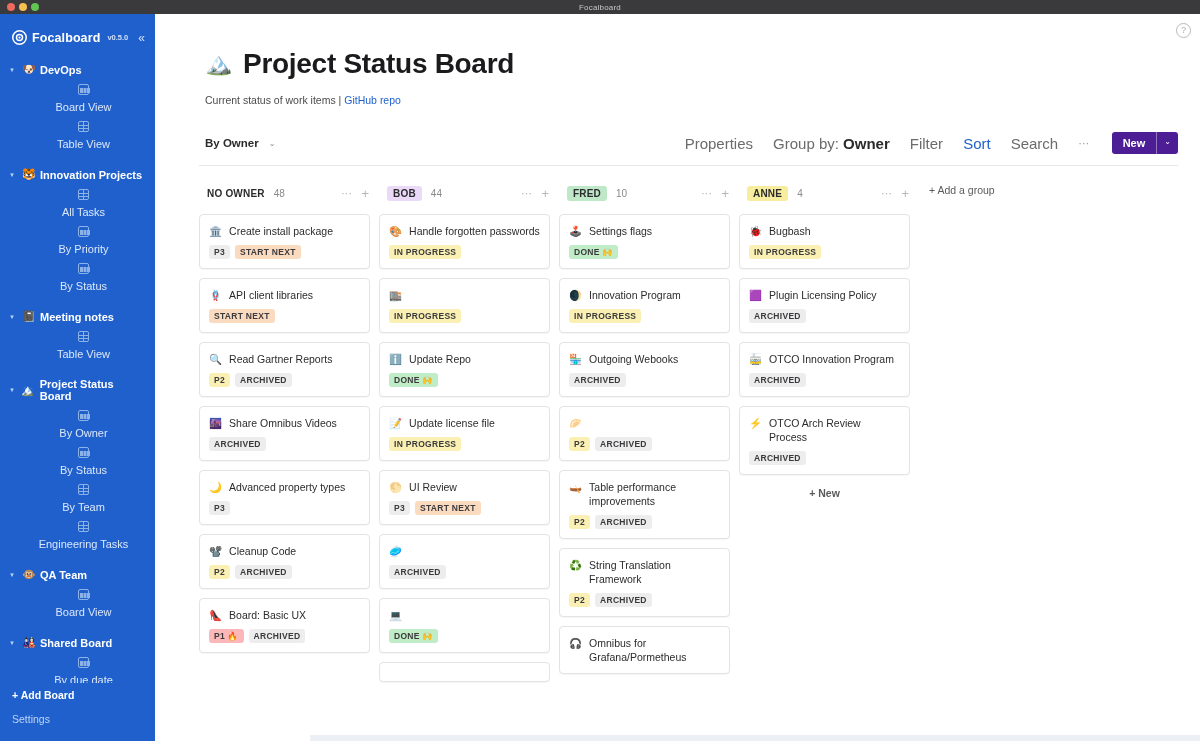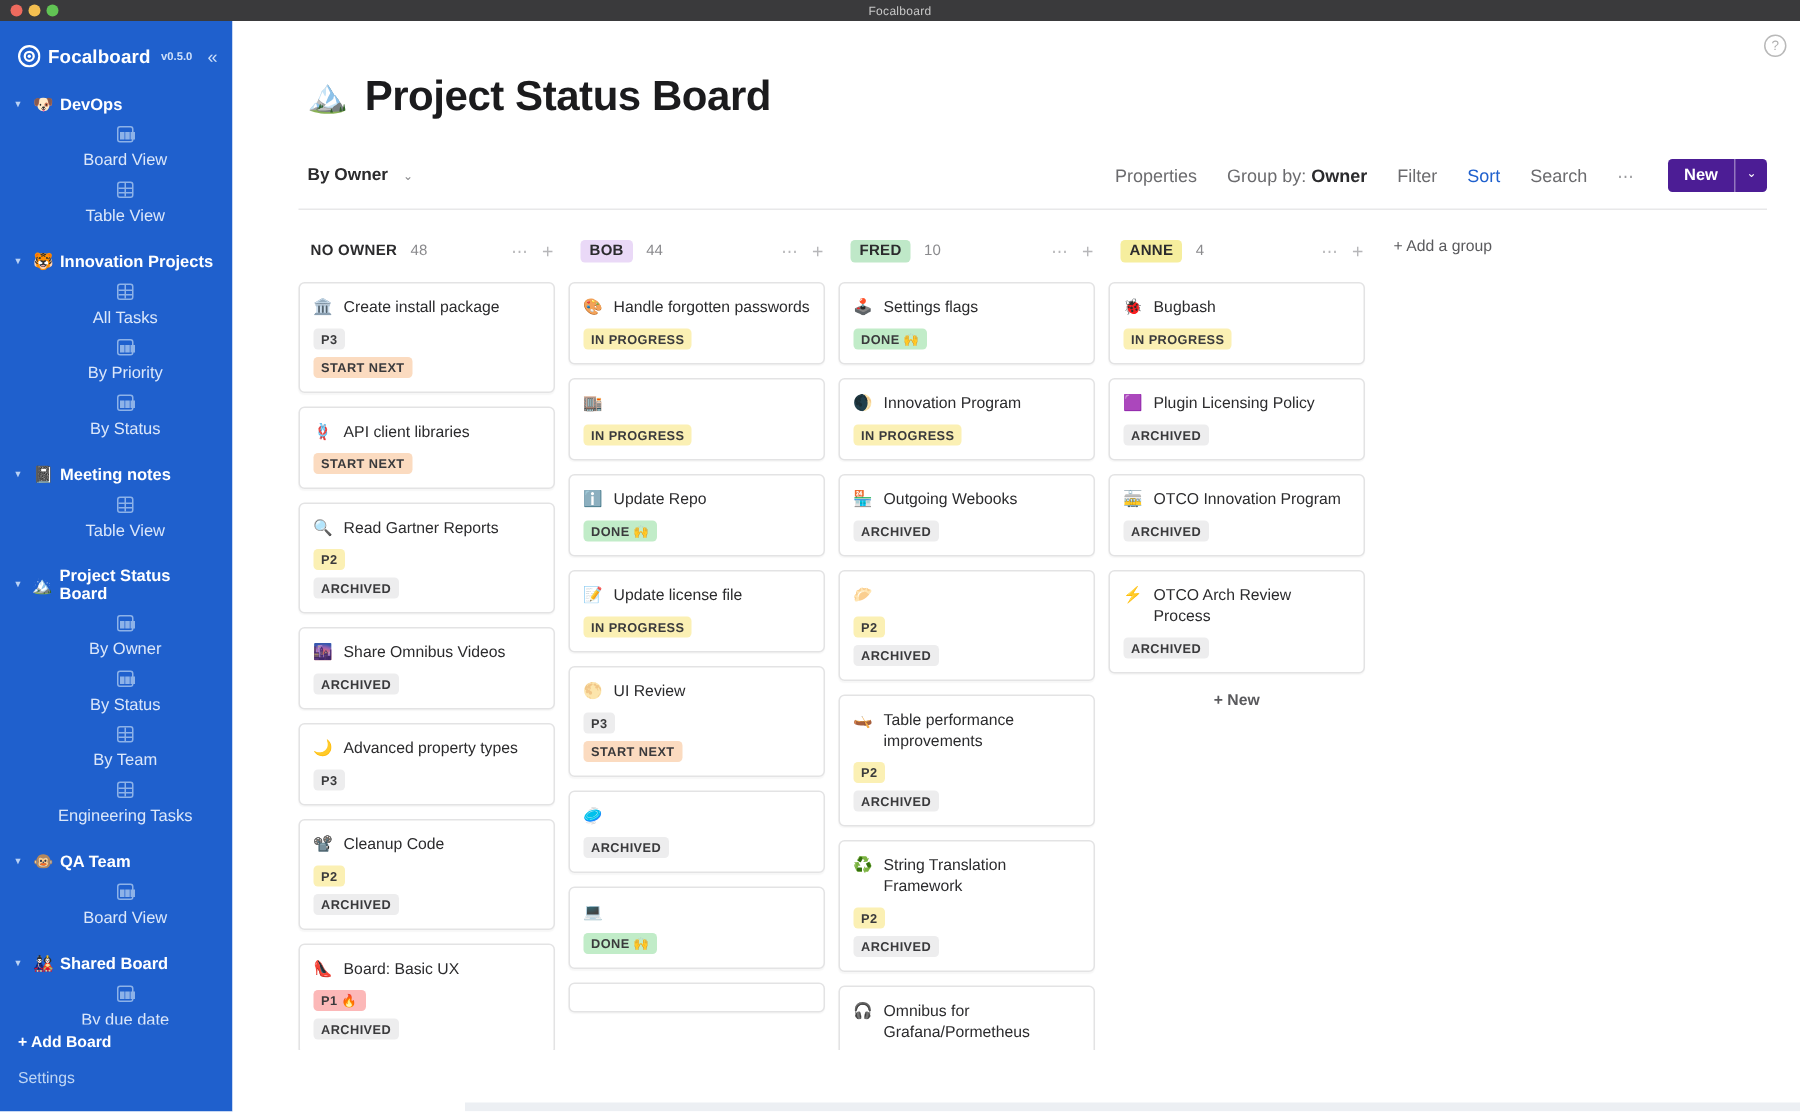--- a/index.html
+++ b/index.html
@@ -96,21 +96,21 @@
     display: flex; align-items: center;
     margin: 26px 22px 0 44px; padding-bottom: 11px;
     border-bottom: 1px solid #e8e8e9;
   }
   .viewsel {
     display: flex; align-items: center; gap: 10px;
     font-size: 11.5px; font-weight: bold; color: #2b2b2d; padding-left: 6px;
   }
   .viewsel .chev { font-size: 8px; color: #8a8a8d; font-weight: normal; }
   .tb-right { margin-left: auto; display: flex; align-items: center; gap: 20px; }
-  .tb-item { font-size: 12px; color: #6b6b6e; }
+  .tb-item { font-size: 15px; color: #6b6b6e; }
   .tb-item b { color: #2b2b2d; }
   .tb-item.active { color: #1f60cd; font-weight: normal; }
   .tb-dots { font-size: 11px; color: #9a9a9d; letter-spacing: .5px; }
   .new-btn {
     display: flex; align-items: stretch; background: #4c1d95;
     border-radius: 3px; overflow: hidden; margin-left: 2px;
   }
   .new-btn .lbl {
     color: #fff; font-size: 11px; font-weight: bold; padding: 5px 11px;
   }
@@ -140,21 +140,21 @@
   .cards { display: flex; flex-direction: column; gap: 9px; padding-right: 9px; }
   .card {
     background: #fff; border: 1px solid #e3e3e4; border-radius: 4px;
     padding: 9px 9px 9px 9px; box-shadow: 0 1px 1px rgba(0,0,0,.035);
   }
   .card-title {
     display: flex; gap: 7px; font-size: 10.5px; color: #2b2b2d;
     line-height: 14px; align-items: flex-start;
   }
   .card-emoji { font-size: 10.5px; flex: 0 0 13px; line-height: 14px; }
-  .card-props { margin-top: 7px; display: flex; flex-direction: column; gap: 5px; align-items: flex-start; text-align: center; }
+  .card-props { margin-top: 7px; display: flex; flex-direction: row; gap: 5px; align-items: flex-start; text-align: center; }
   .pill {
     font-size: 8.5px; font-weight: bold; letter-spacing: .3px;
     padding: 2px 5px; border-radius: 3px; color: #3a3a3c; white-space: nowrap;
   }
   .pill.gray   { background: #ededee; }
   .pill.yellow { background: #fbf0b4; }
   .pill.red    { background: #fcb8b8; }
   .pill.green  { background: #c1ecc8; }
   .pill.orange { background: #fbdbc0; }
   .add-new {
@@ -297,20 +297,23 @@
   </aside>
 
   <section class="main">
     <div class="help-btn">?</div>
 
     <div class="board-head">
       <h1 class="board-title">
         <span class="title-emoji">🏔️</span>
         <span>Project Status Board</span>
       </h1>
+      <div class="board-desc">
+        <span>Current status of work items | </span><a href="#">GitHub repo</a>
+      </div>
     </div>
 
     <div class="toolbar">
       <div class="viewsel">
         <span>By Owner</span>
         <span class="chev">⌄</span>
       </div>
       <div class="tb-right">
         <span class="tb-item">Properties</span>
         <span class="tb-item"><span>Group by: </span><b>Owner</b></span>

